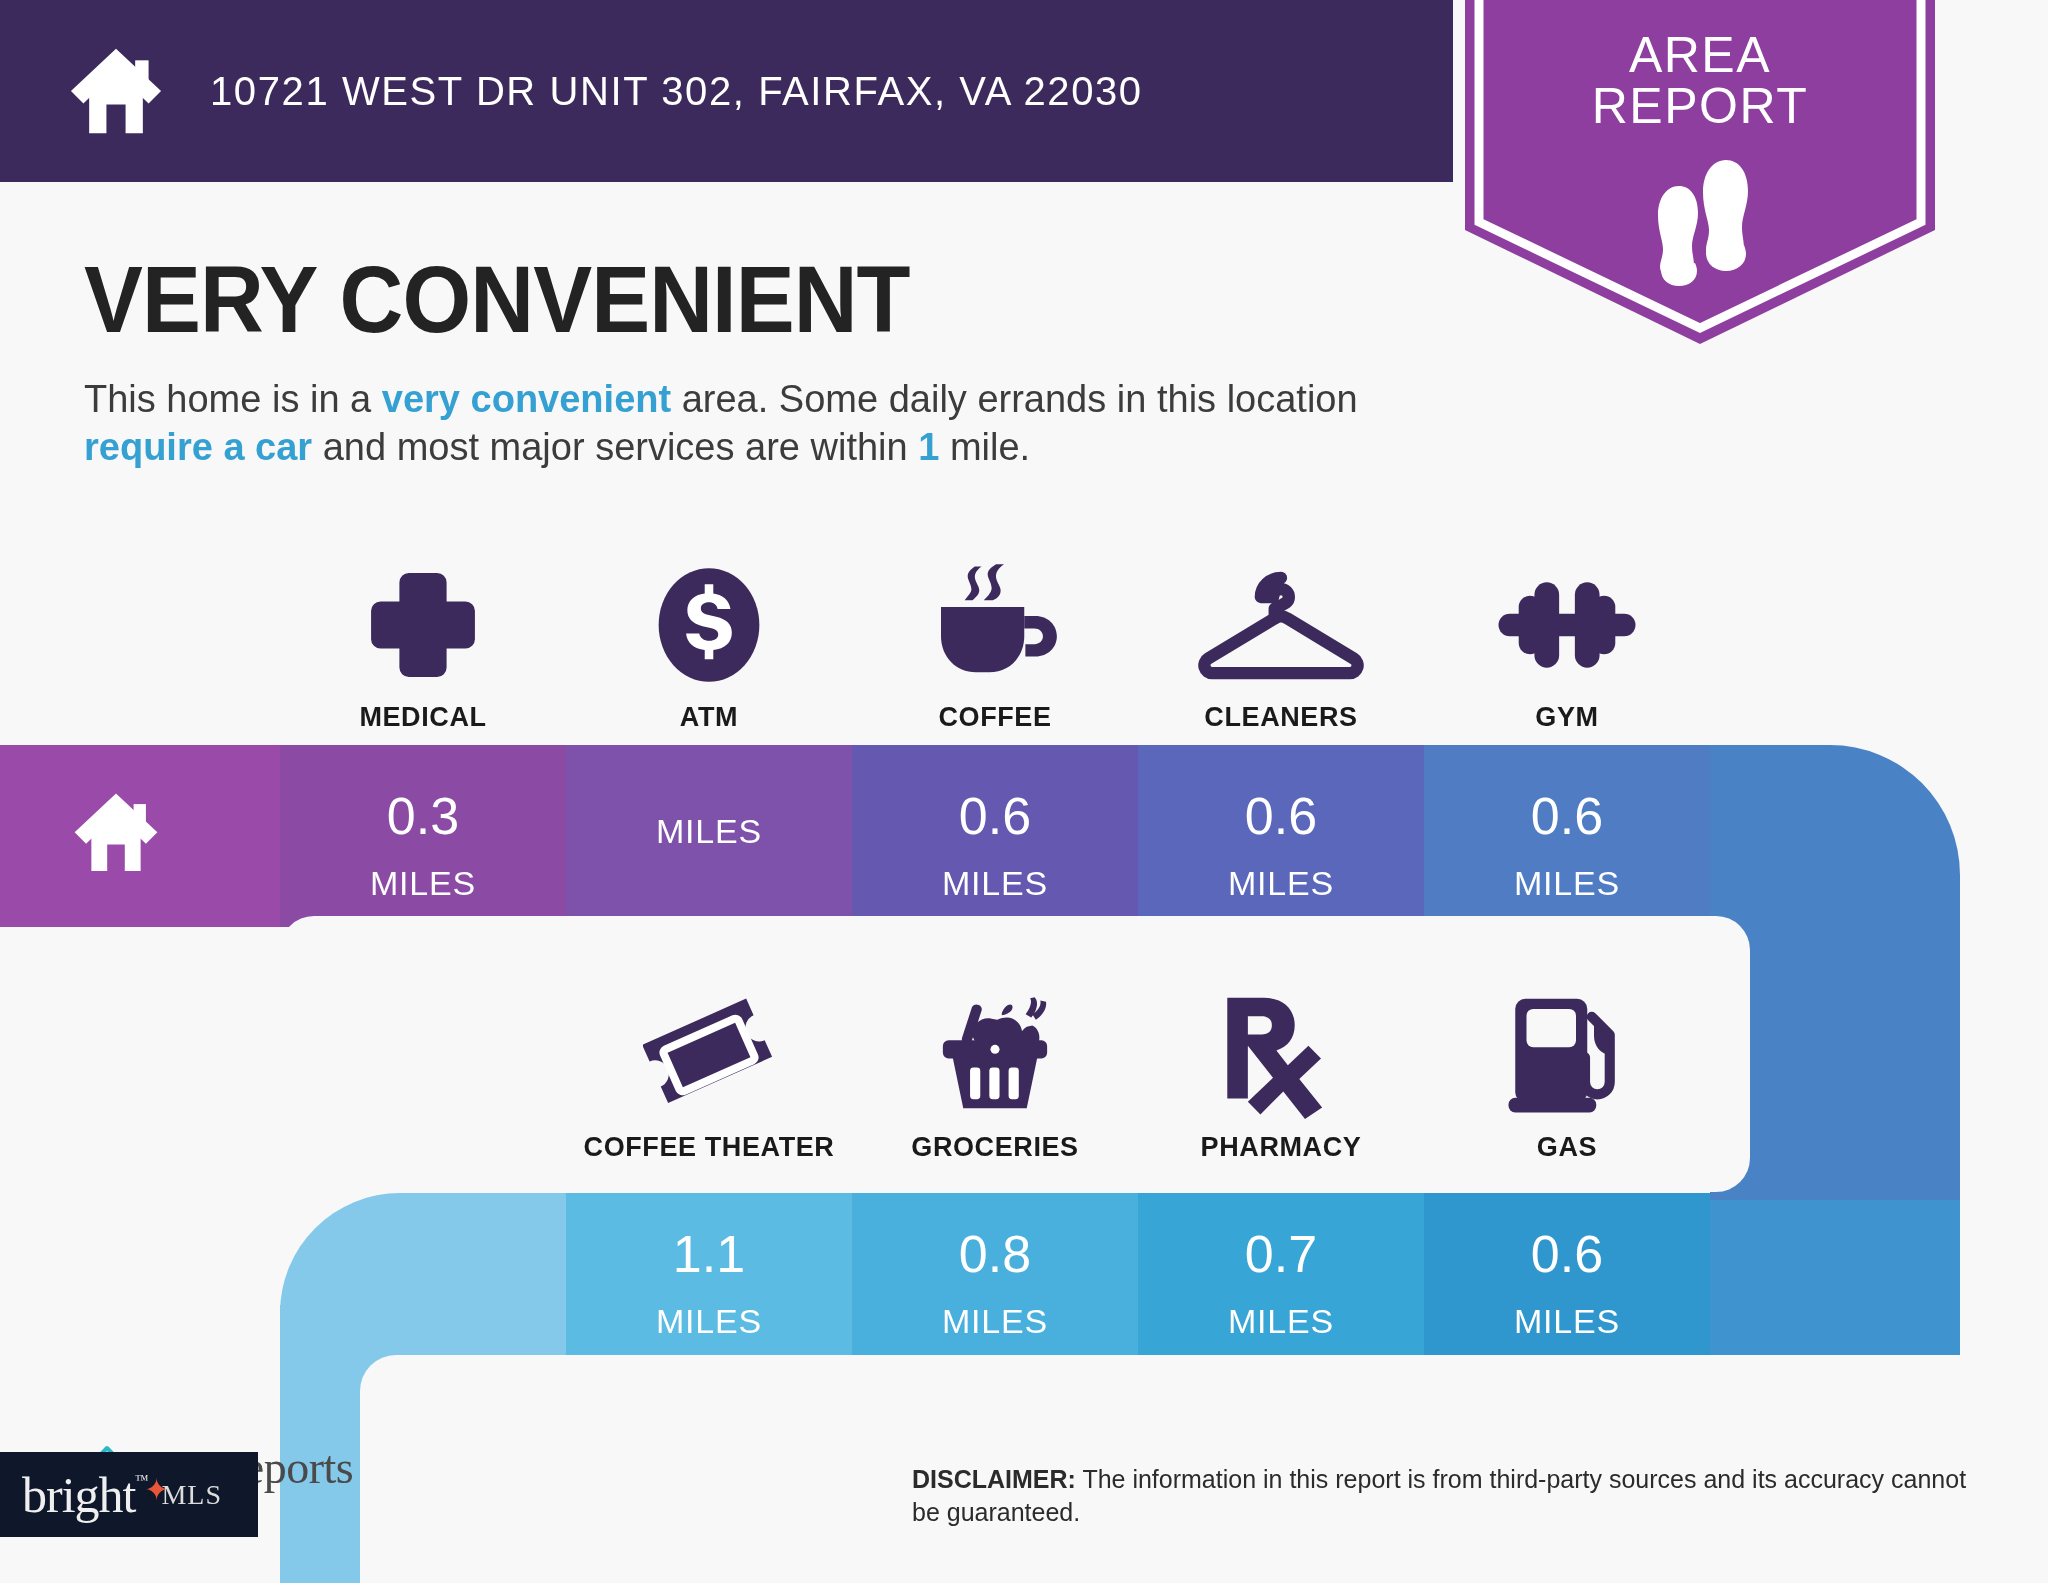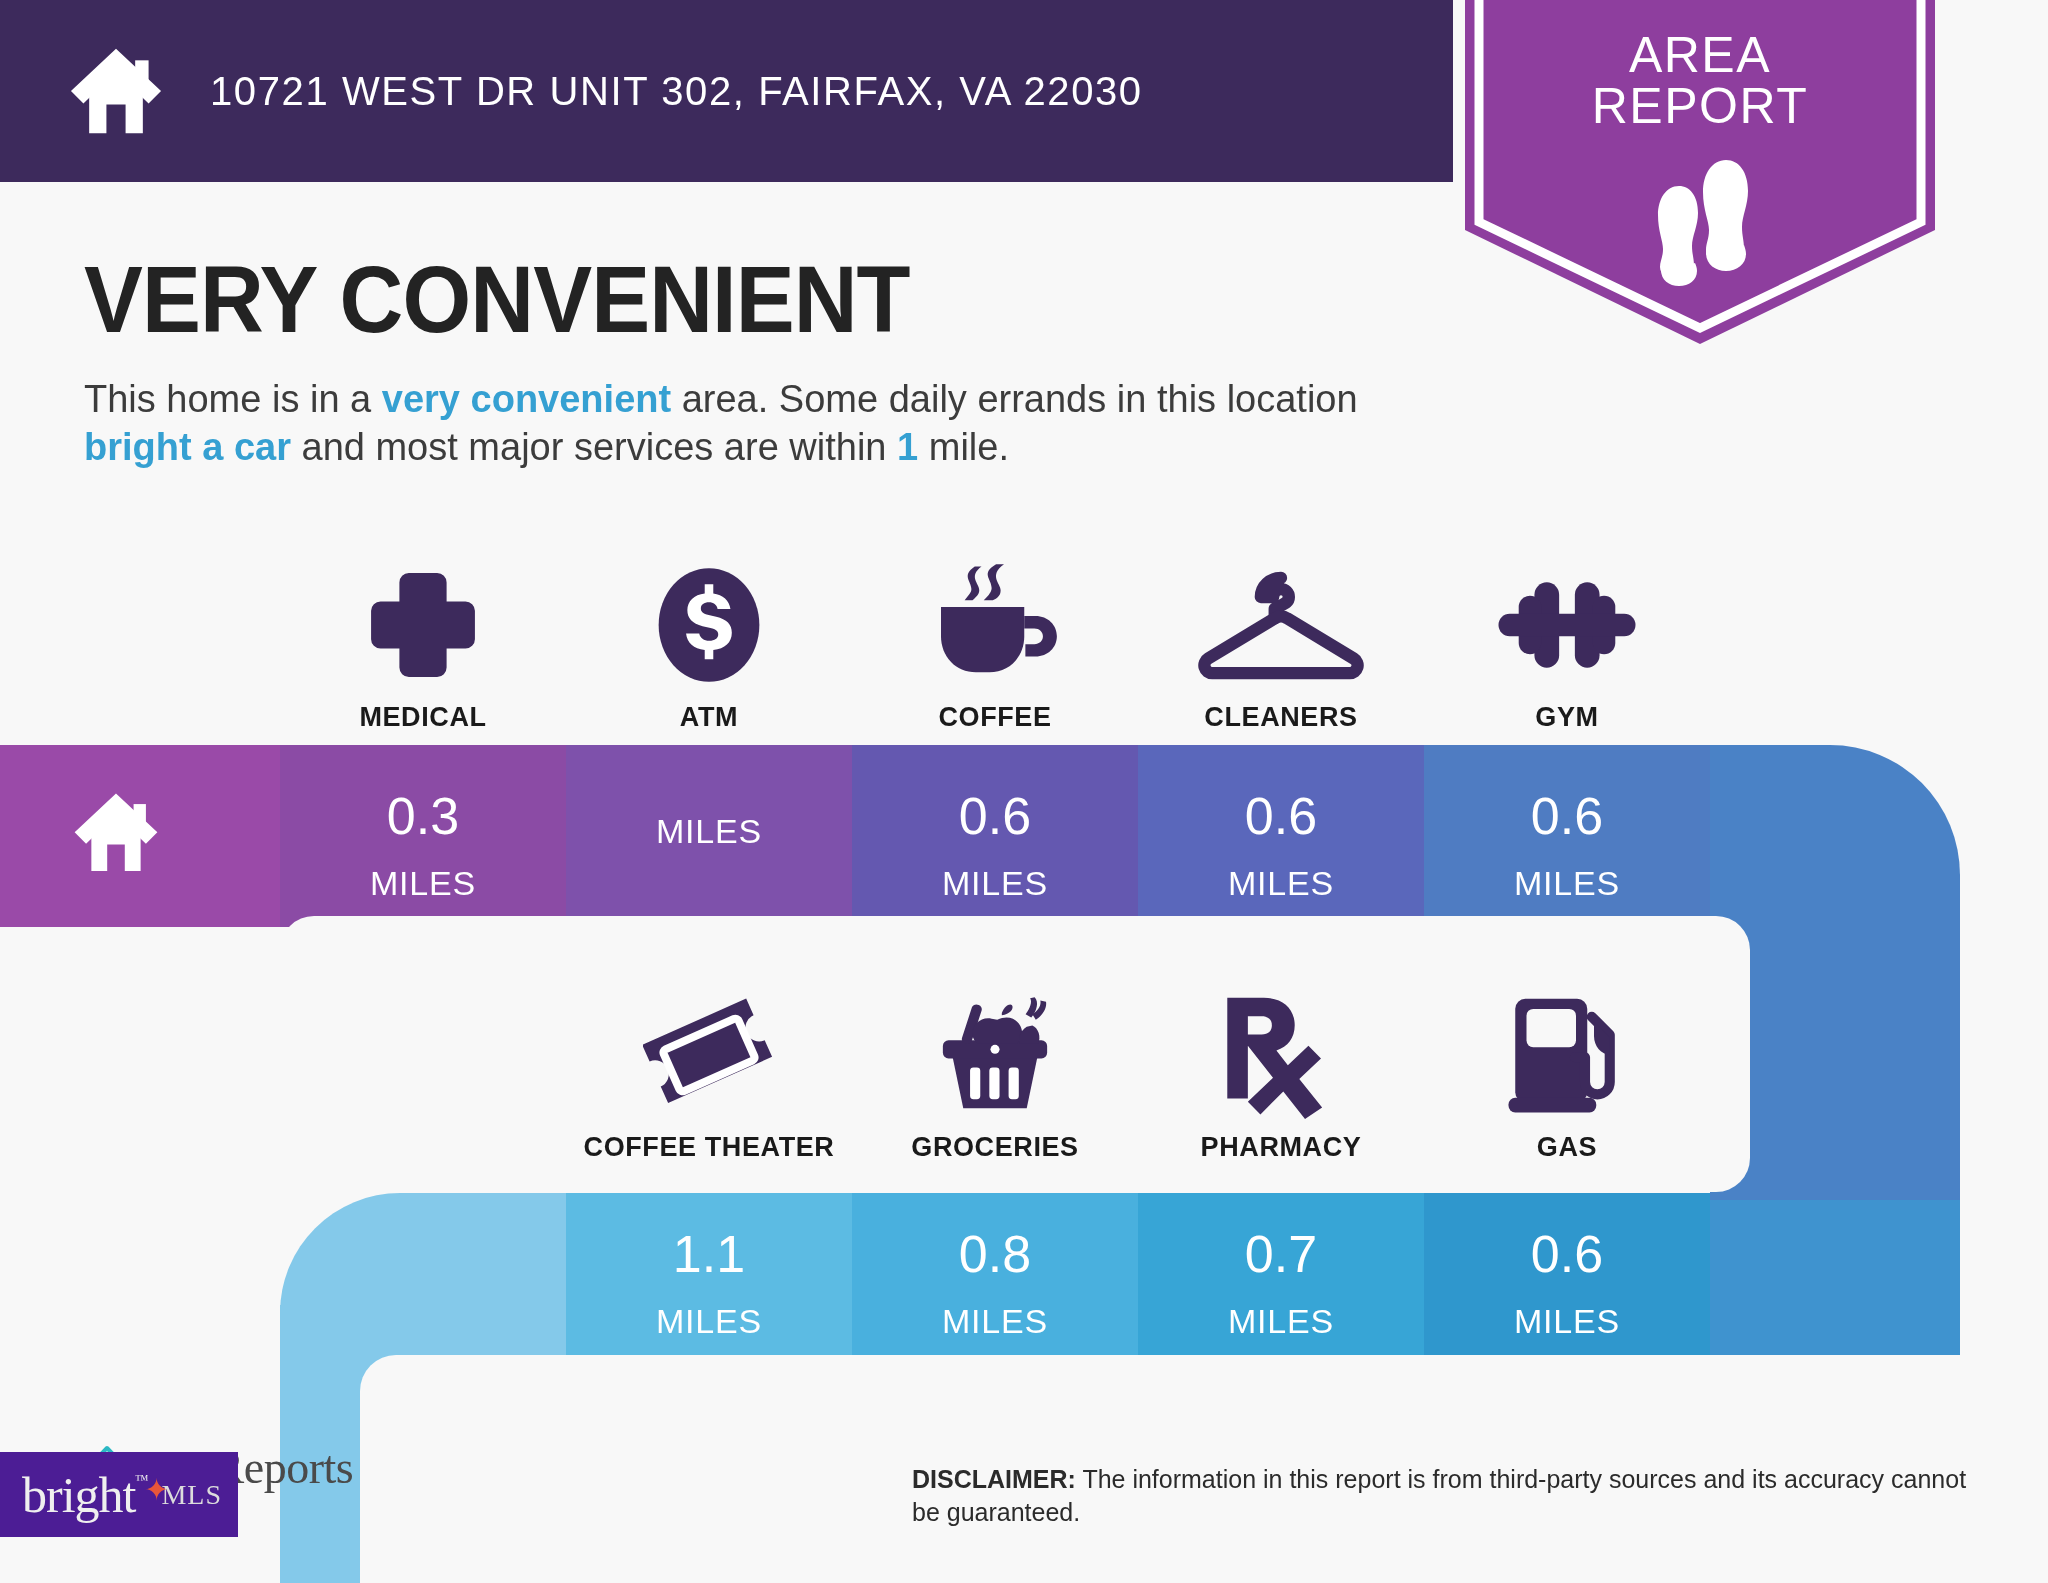--- a/index.html
+++ b/index.html
@@ -87,22 +87,22 @@
   .lr-logo .lr-name{
     font-family:"Liberation Serif","DejaVu Serif",serif;
     font-size:46px;color:#4a4a4a;letter-spacing:-.5px;
   }
   .disclaimer{
     position:absolute;left:912px;top:1463px;width:1070px;
     font-size:25px;line-height:1.32;color:#2b2b2b;
   }
   .disclaimer b{font-weight:bold;}
   .mls{
-    position:absolute;left:0;top:1452px;width:238px;height:85px;
-    background:#4c1d95;display:flex;align-items:center;
+    position:absolute;left:0;top:1452px;width:258px;height:85px;
+    background:#0f172a;display:flex;align-items:center;
   }
   .mls .mls-b{
     font-family:"Liberation Serif","DejaVu Serif",serif;
     font-size:50px;color:#efefef;margin-left:22px;letter-spacing:-1px;position:relative;
   }
   .mls .mls-t{
     font-size:14px;color:#efefef;position:absolute;top:6px;right:-12px;
   }
   .mls .mls-star{
     position:absolute;left:122px;top:6px;color:#e8563a;font-size:30px;
@@ -137,21 +137,21 @@
         <path d="M241 261 c0 11 9 18 20 18 c11 0 20 -7 20 -17 c0 -3 -1 -6 -2 -9 c-5 3 -11 4 -18 4 c-7 0 -13 -1 -18 -4 c-1 3 -2 6 -2 8 Z"></path>
       </g>
     </svg>
     <div class="badge-text">
       <div>AREA</div>
       <div>REPORT</div>
     </div>
   </div>
 
   <div class="headline">VERY CONVENIENT</div>
-  <div class="subtext"><span>This home is in a </span><b>very convenient</b><span> area. Some daily errands in this location </span><b>bright a car</b><span> and most major services are within </span><b>1</b><span> mile.</span></div>
+  <div class="subtext"><span>This home is in a </span><b>very convenient</b><span> area. Some daily errands in this location </span><b>require a car</b><span> and most major services are within </span><b>1</b><span> mile.</span></div>
 
   <div class="snake">
     <svg viewBox="0 0 2048 838" preserveAspectRatio="none">
 
       <rect x="0" y="0" width="280" height="182" fill="#9a4aa8"></rect>
       <rect x="280" y="0" width="286" height="182" fill="#8b4ba5"></rect>
       <rect x="566" y="0" width="286" height="182" fill="#7e51ab"></rect>
       <rect x="852" y="0" width="286" height="182" fill="#6458b0"></rect>
       <rect x="1138" y="0" width="286" height="182" fill="#5a67bb"></rect>
       <rect x="1424" y="0" width="286" height="182" fill="#4f7cc2"></rect>

